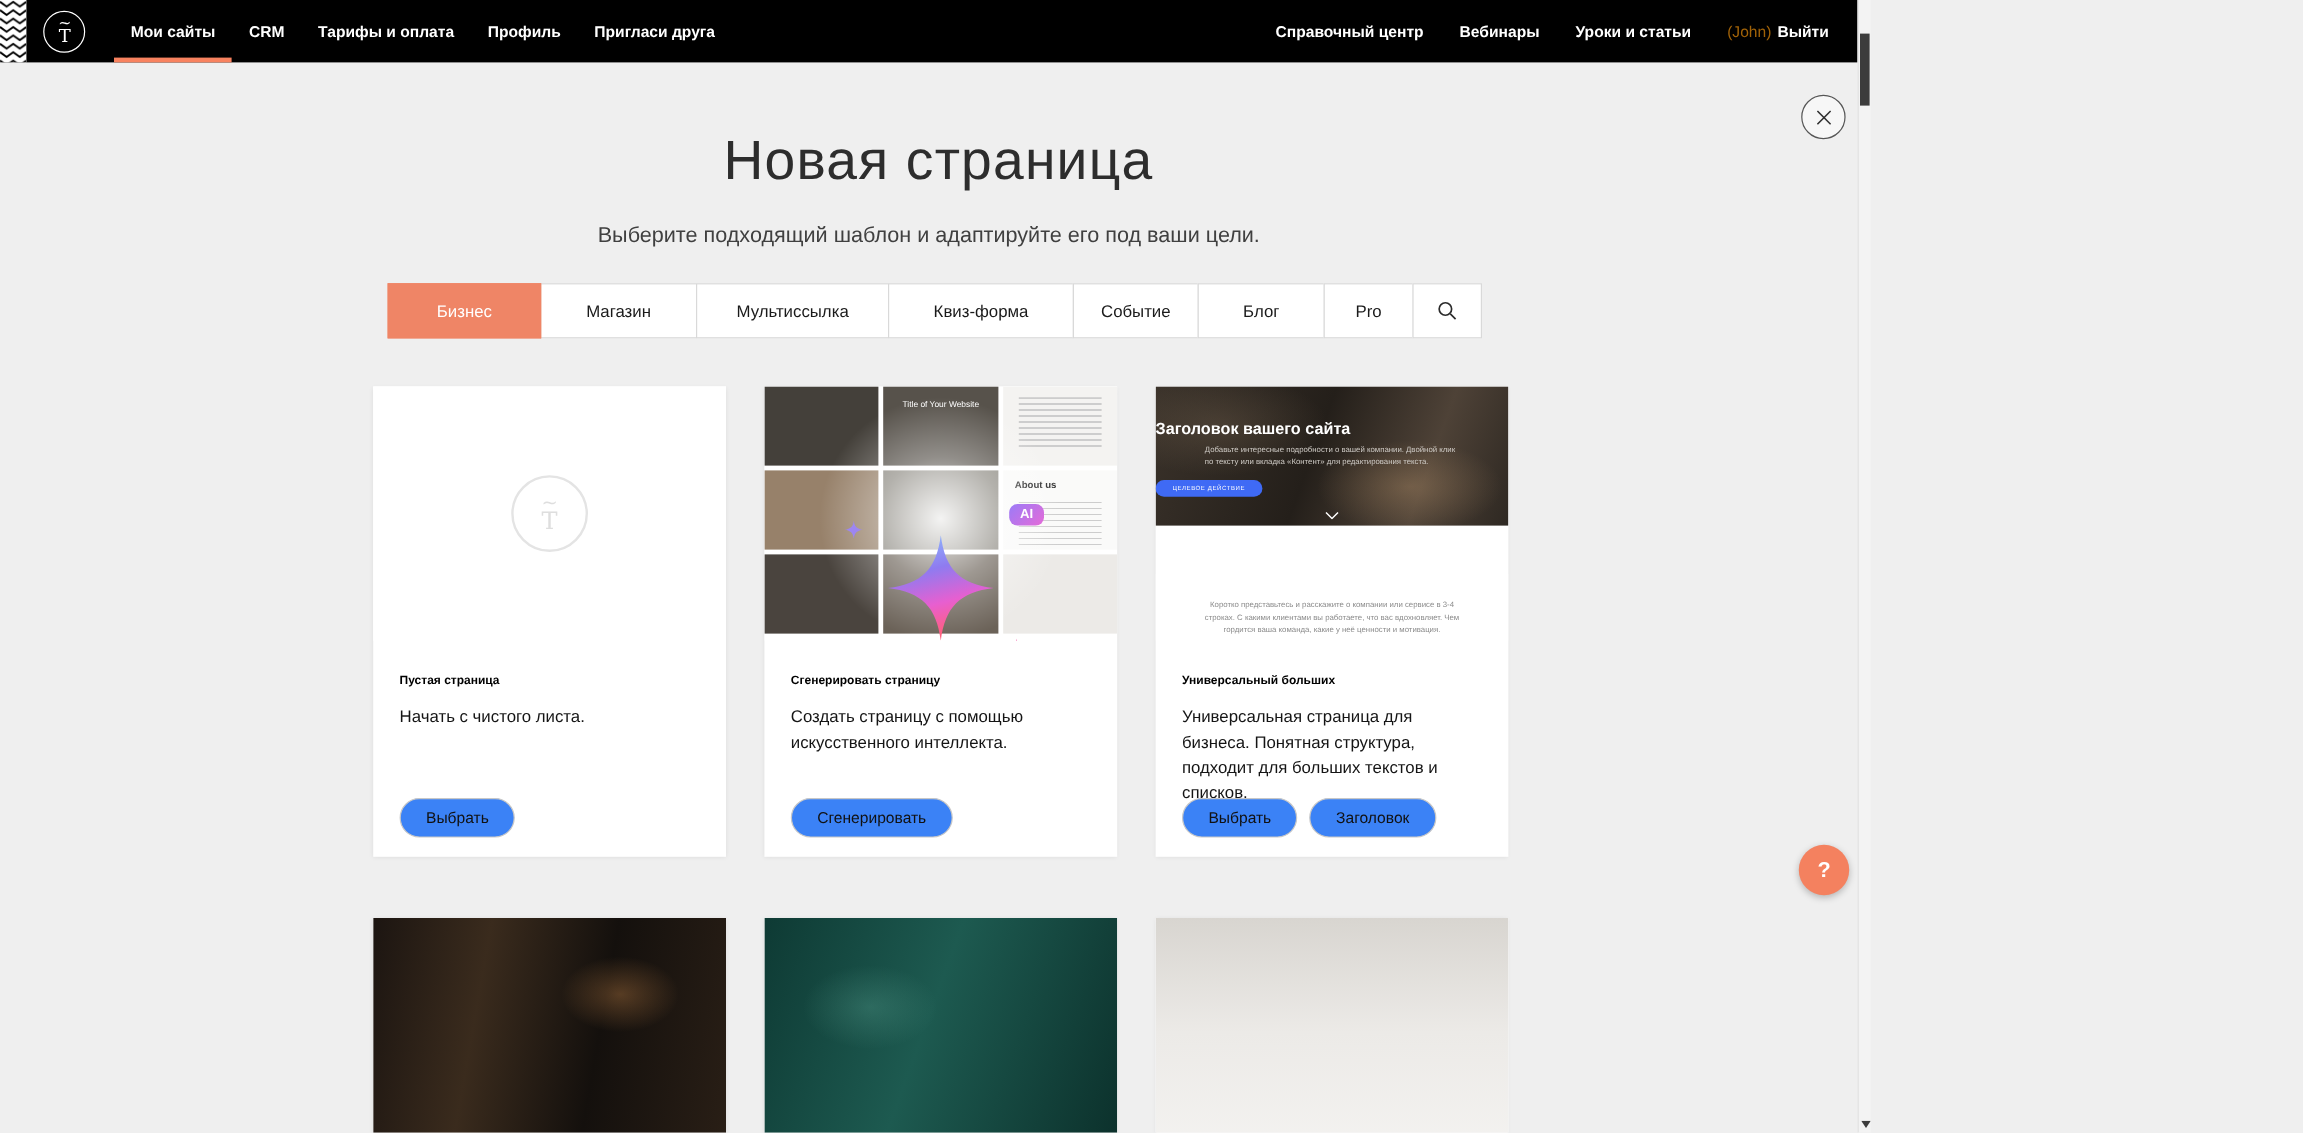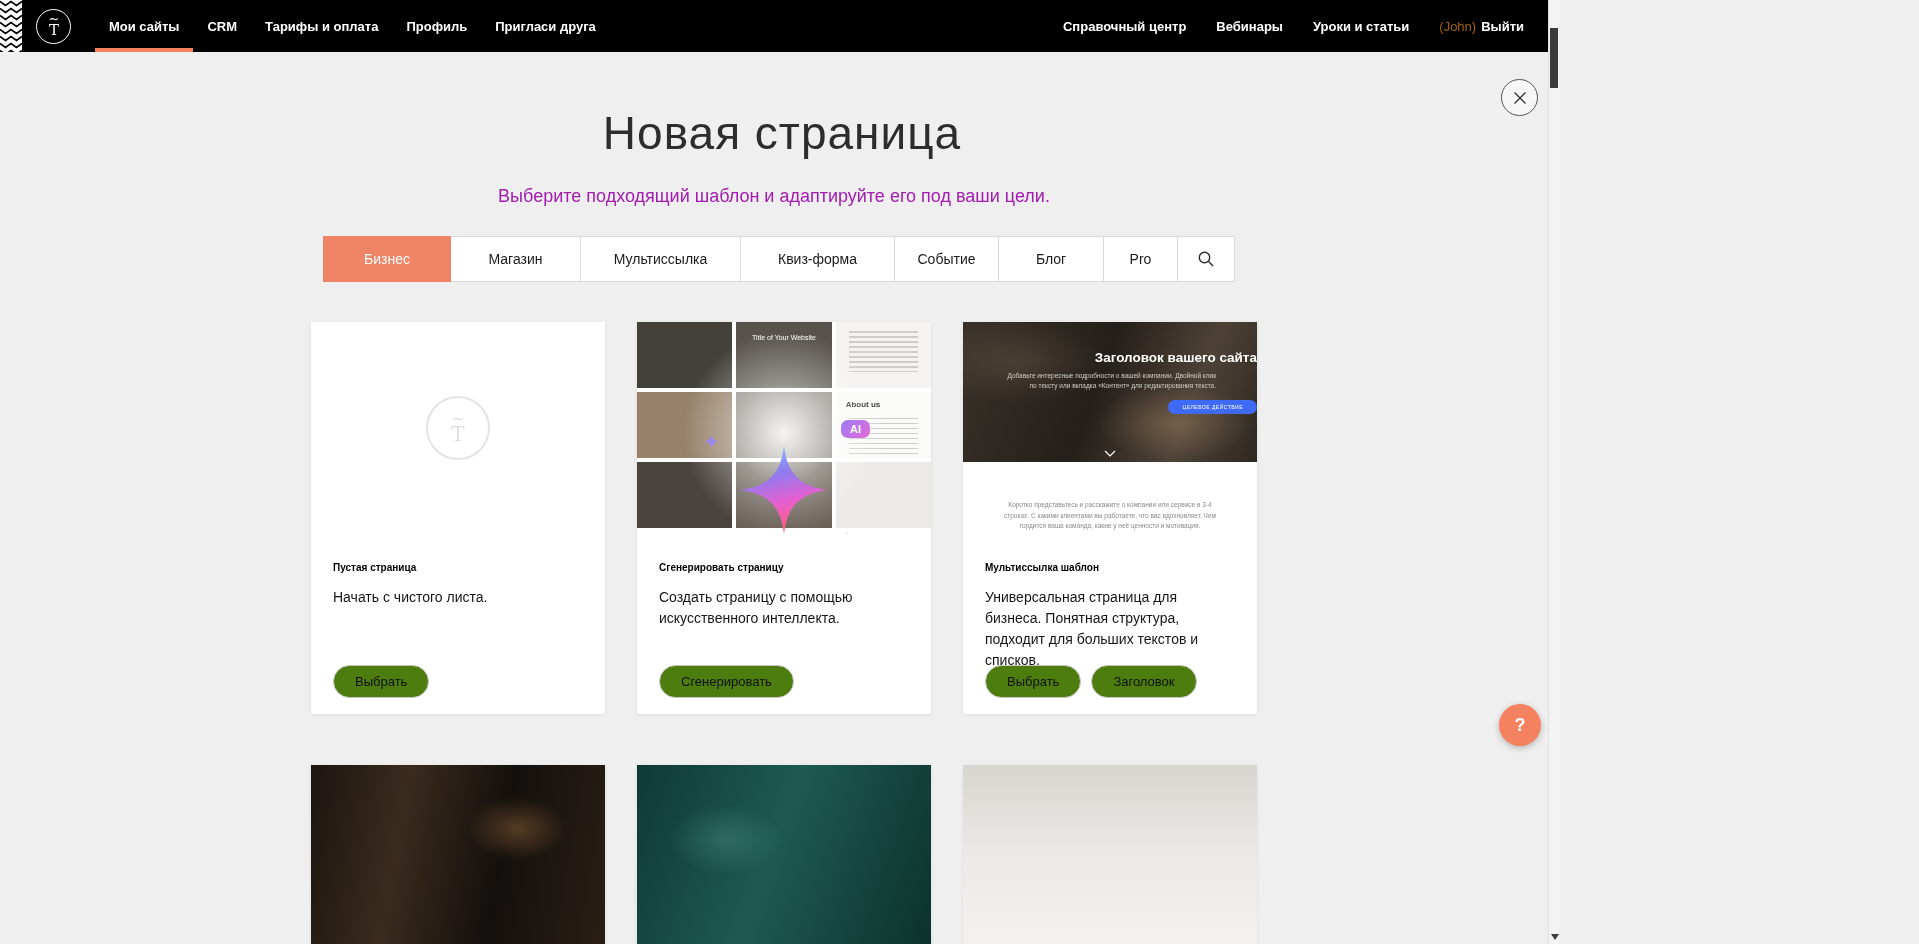--- a/index.html
+++ b/index.html
@@ -44,21 +44,21 @@
     border:1px solid #565656; background:#f7f7f7; cursor:pointer;
     display:flex; align-items:center; justify-content:center; padding:0;
   }
 
   .page-title {
     position:absolute; top:54px; left:0; width:1548px; text-align:center;
     font-size:46px; font-weight:300; letter-spacing:1px; color:#2d2d2d;padding-left:16px;
   }
   .page-subtitle {
     position:absolute; top:134px; left:0; width:1548px; text-align:center;
-    font-size:18px; font-weight:300; color:#a21caf;
+    font-size:18px; font-weight:300; color:#404040;
   }
 
   
   .tabs { position:absolute; top:184px; left:311px; height:46px; display:flex; }
   .tab {
     height:46px; display:flex; align-items:center; justify-content:center;
     background:#fff; border:1px solid #d9d9d9; margin-left:-1px;
     font-size:14px; color:#1a1a1a; cursor:pointer; white-space:nowrap;
   }
   .tab:first-child { margin-left:12px; }
@@ -68,21 +68,21 @@
   .cards { position:absolute; left:311px; width:946px; display:grid; grid-template-columns:294px 294px 294px; column-gap:32px; }
   .cards.row1 { top:270px; }
   .cards.row2 { top:713px; }
   .card { position:relative; height:392px; background:#fff; box-shadow:0 1px 4px rgba(0,0,0,0.08); }
   .card-img { position:absolute; top:0; left:0; right:0; height:212px; overflow:hidden; cursor:pointer; }
   .card-body { position:absolute; top:212px; left:0; right:0; bottom:0; padding:28px 22px 0; }
   .card-title { font-size:10px; font-weight:700; color:#000; margin-bottom:14px; }
   .card-desc { font-size:14px; line-height:1.5; color:#151515; }
   .card-actions { position:absolute; left:22px; bottom:16px; display:flex; gap:10px; }
   .btn {
-    padding:8px 21px; font-size:13px; color:#111; background:#4d7c0f;
+    padding:8px 21px; font-size:13px; color:#111; background:#3b82f6;
     border:1px solid #c7c7c7; border-radius:18px; cursor:pointer;
     font-family:inherit; white-space:nowrap;
   }
 
   
   .blank-logo {
     position:absolute; top:74px; left:50%; transform:translateX(-50%);
     width:64px; height:64px; border:2px solid #e4e4e4; border-radius:50%;
     display:flex; align-items:center; justify-content:center;
   }
@@ -108,21 +108,21 @@
   .star-big { position:absolute; inset:0; }
   .star-small-1 { position:absolute; left:-36px; top:-12px; }
   .star-small-2 { position:absolute; right:-30px; bottom:-20px; }
   .ai-badge {
     position:absolute; right:-42px; top:-26px; padding:3px 9px; border-radius:7px;
     background:linear-gradient(135deg,#9b7bf7,#e56bd8); color:#fff; font-size:11px; font-weight:700;
   }
 
   
   .tpl-hero {
-    position:absolute; top:0; left:0; right:0; height:140px; text-align:right; color:#fff;
+    position:absolute; top:0; left:0; right:0; height:116px; text-align:left; color:#fff;
     background:linear-gradient(110deg,#3a322a 0%,#241f1a 45%,#4e4237 75%,#2e2822 100%);
   }
   .tpl-hero::before {
     content:""; position:absolute; inset:0;
     background:radial-gradient(110px 55px at 72% 72%, rgba(190,152,110,0.35), transparent 70%),
                radial-gradient(130px 60px at 18% 28%, rgba(130,110,88,0.3), transparent 70%);
   }
   .tpl-heading { position:relative; margin-top:28px; font-size:13.5px; font-weight:700; }
   .tpl-subheading { position:relative; width:212px; margin:6px auto 0; font-size:6.5px; line-height:1.5; color:#cfcbc6; }
   .tpl-cta {
@@ -306,21 +306,21 @@
             <div><span class="tpl-cta">ЦЕЛЕВОЕ ДЕЙСТВИЕ</span></div>
             <svg class="tpl-chevron" width="12" height="7" viewBox="0 0 12 7">
               <polyline points="1,1 6,6 11,1" fill="none" stroke="#fff" stroke-width="1.2"></polyline>
             </svg>
           </div>
           <div class="tpl-body">
             <p class="tpl-bodytext">Коротко представьтесь и расскажите о компании или сервисе в 3-4 строках. С какими клиентами вы работаете, что вас вдохновляет. Чем гордится ваша команда, какие у неё ценности и мотивация.</p>
           </div>
         </div>
         <div class="card-body">
-          <div class="card-title">Мультиссылка шаблон</div>
+          <div class="card-title">Универсальный больших</div>
           <div class="card-desc">Универсальная страница для бизнеса. Понятная структура, подходит для больших текстов и списков.</div>
           <div class="card-actions">
             <button class="btn">Выбрать</button>
             <button class="btn">Заголовок</button>
           </div>
         </div>
       </div>
     </div>
 
     <div class="cards row2">

